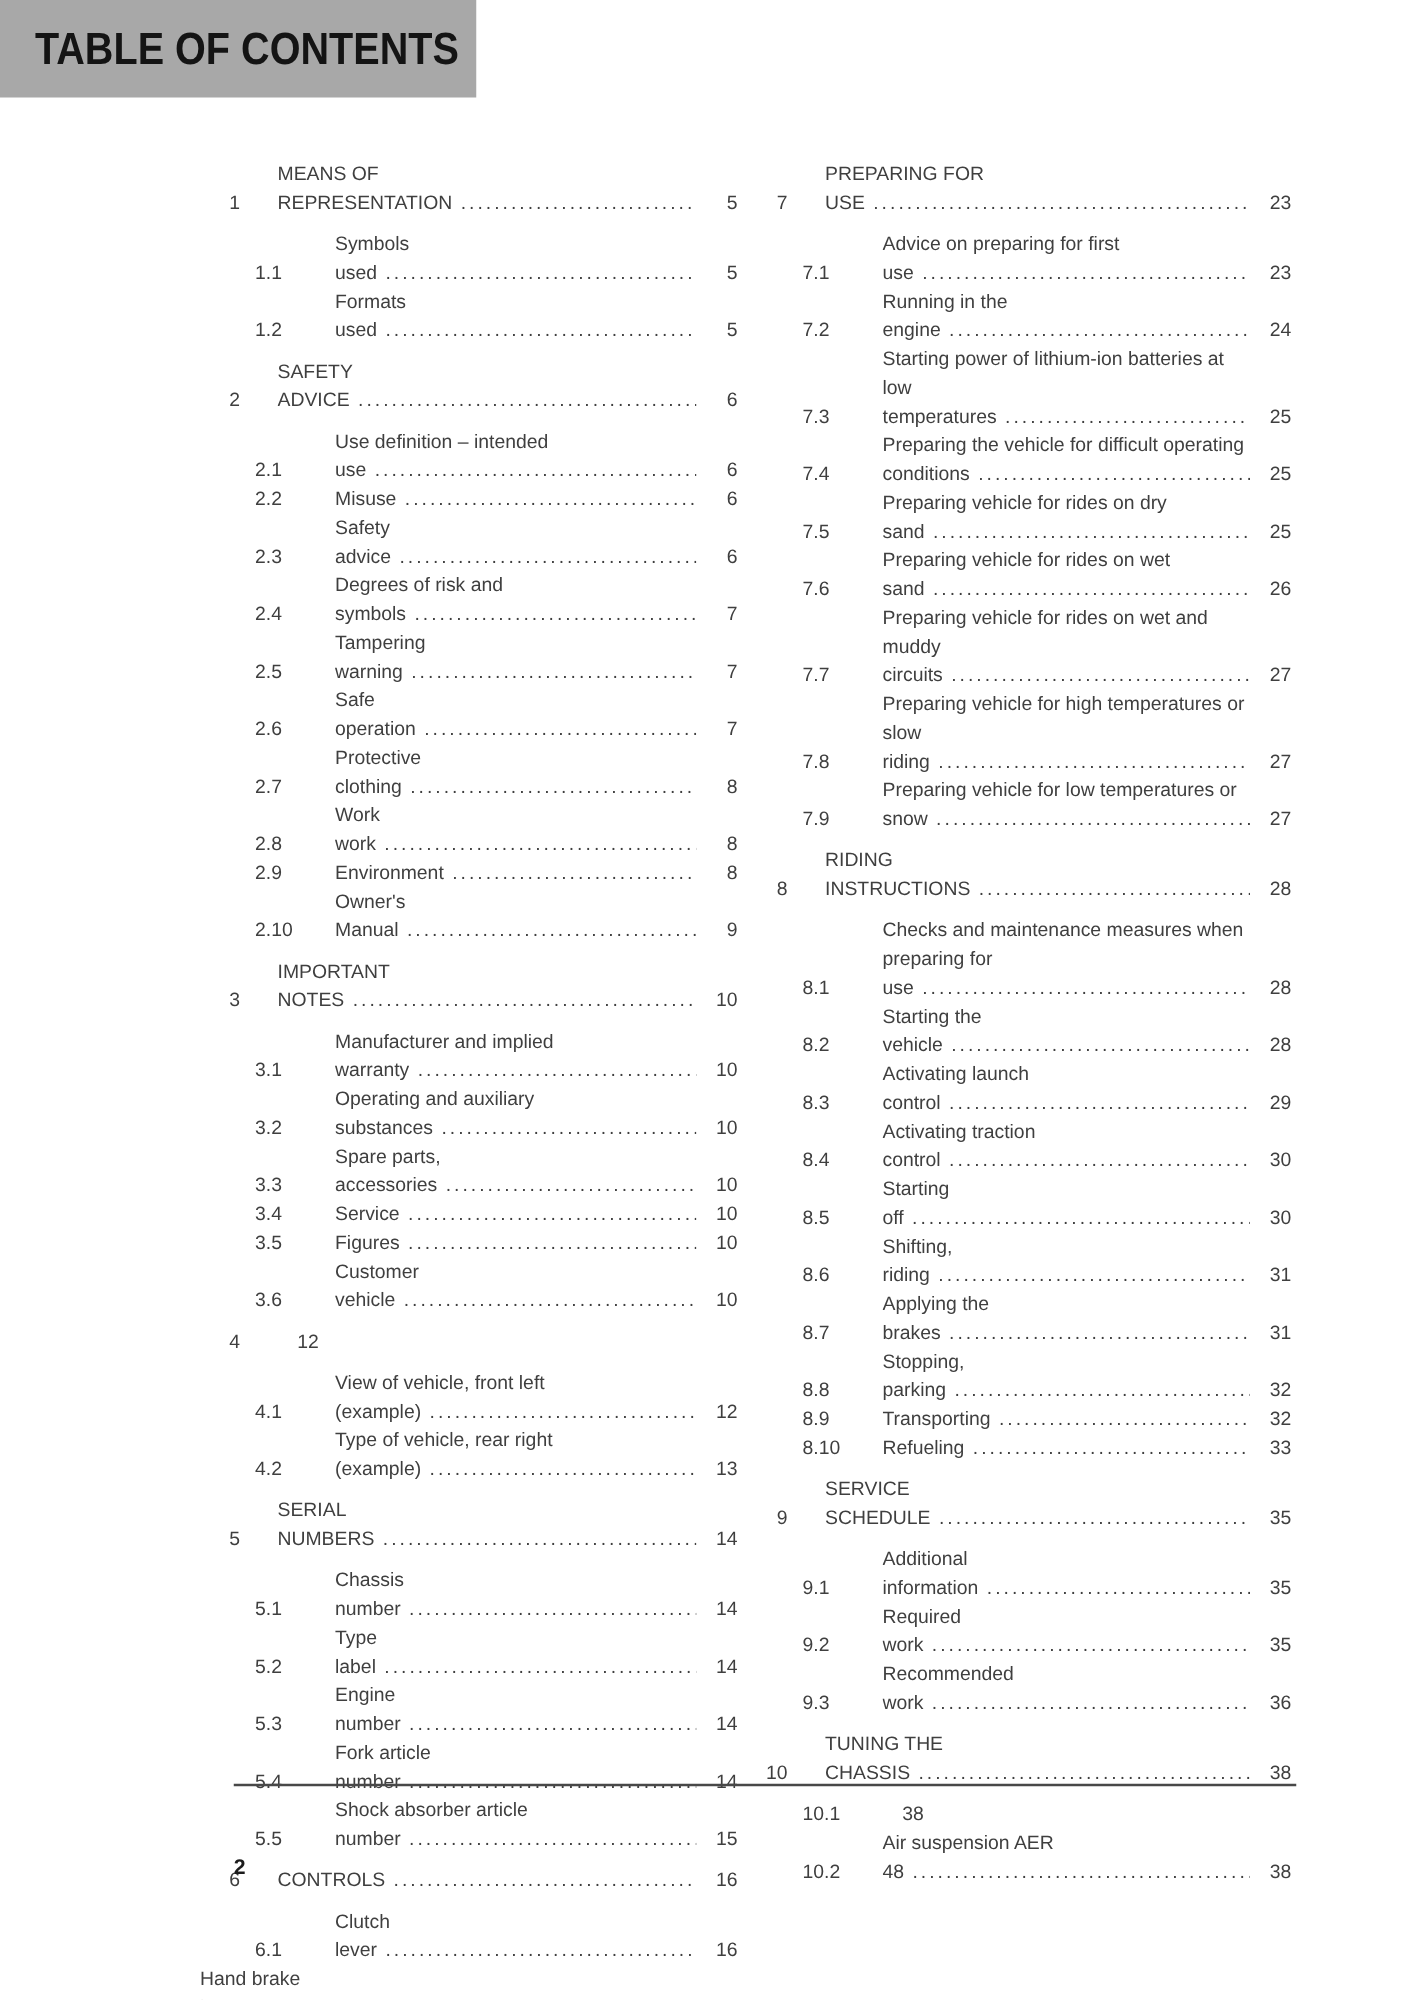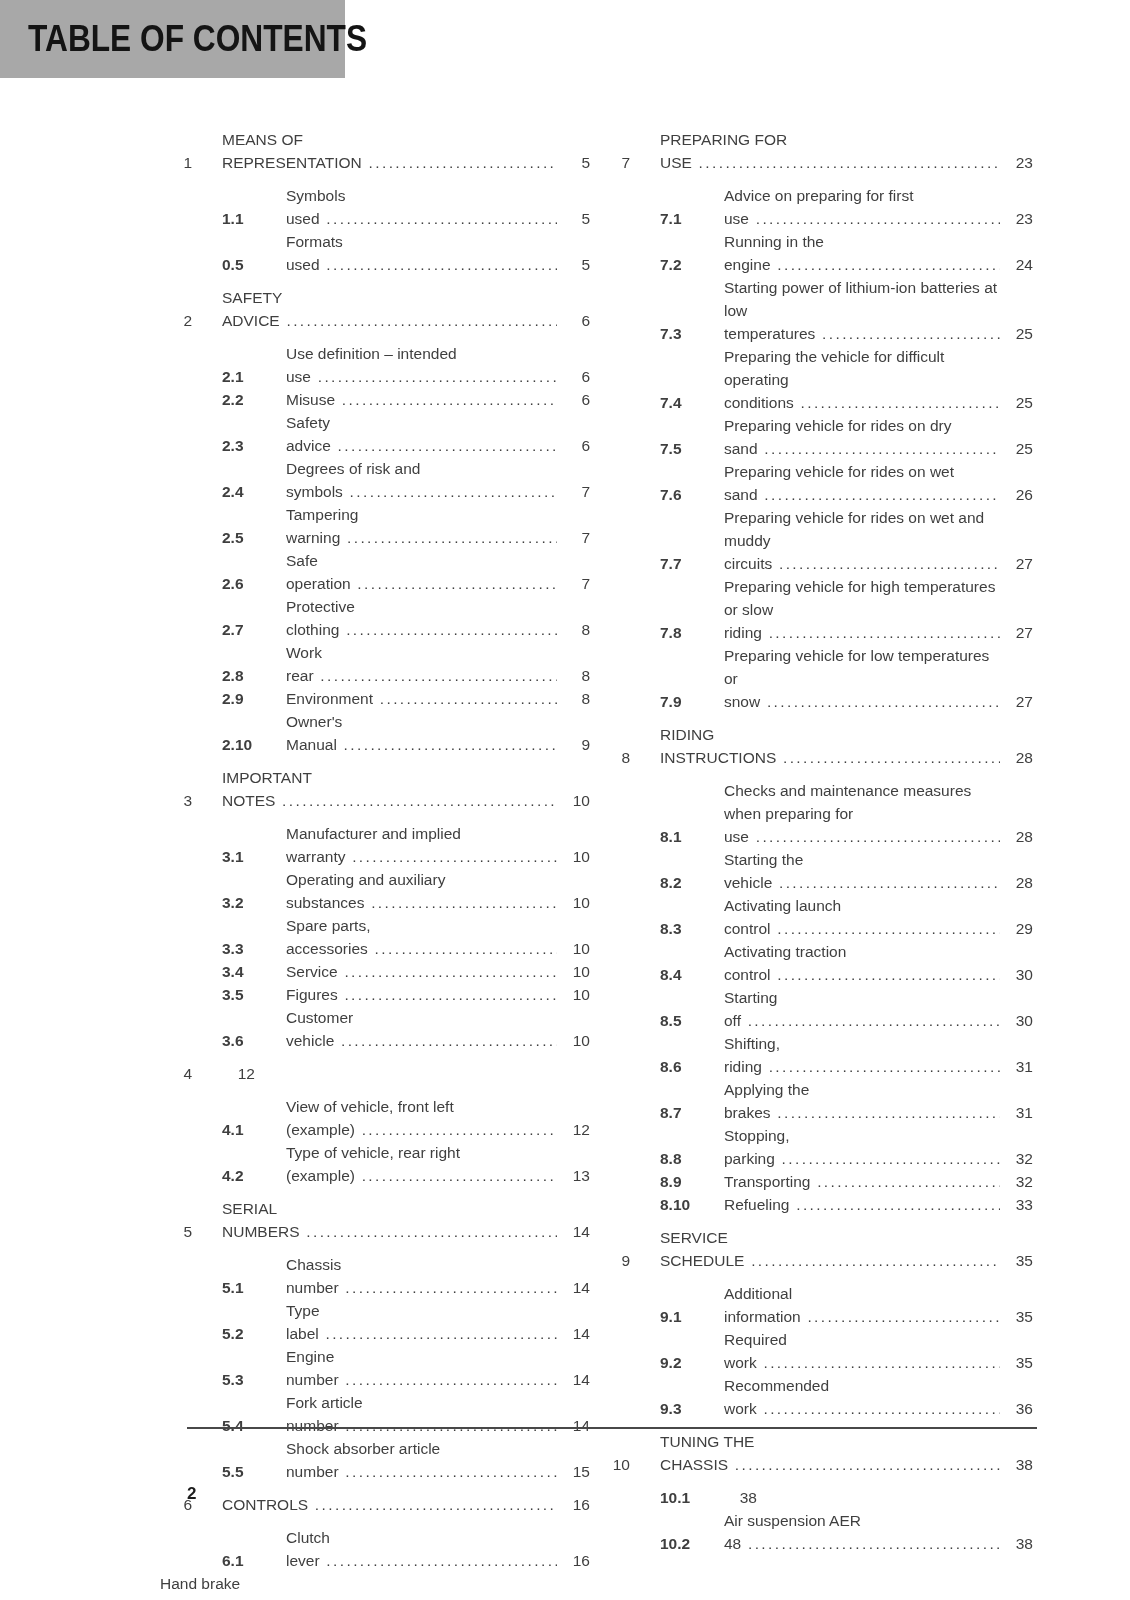--- a/index.html
+++ b/index.html
@@ -15,20 +15,21 @@
     overflow: hidden;
     color: var(--body-text, #3f3f3f);
   }
 
   
   .header-box {
     position: absolute;
     left: 0; top: 0;
     width: 345px; height: 78px;
     background: var(--header-bg, #a8a8a8);
+    padding-left: 36px;
   }
   .header-title {
     position: absolute;
     left: 28px; top: 0;
     height: 78px;
     line-height: 78px;
     font-size: 36px;
     font-weight: bold;
     letter-spacing: 0px;
     color: var(--header-text, #141414);
@@ -60,23 +61,22 @@
   .row.sec { margin-bottom: 10px; }
 
   .num {
     flex: none;
     width: 32px;
     margin-right: 30px;
     text-align: right;
   }
   .inum {
     flex: none;
-    margin-left: 62px;
+    margin-left: 44px;
     width: 64px;
-    font-weight: bold;
   }
   .ttl {
     flex: 1 1 0;
     min-width: 0;
     overflow: hidden;
   }
   .ttl::after {
     content: " ................................................................................................";
     white-space: nowrap;
     letter-spacing: 2.4px;
@@ -117,21 +117,21 @@
           <span class="num">1</span>
           <span class="ttl">MEANS OF REPRESENTATION</span>
           <span class="pg">5</span>
         </div>
         <div class="row item">
           <span class="inum">1.1</span>
           <span class="ttl">Symbols used</span>
           <span class="pg">5</span>
         </div>
         <div class="row item">
-          <span class="inum">0.5</span>
+          <span class="inum">1.2</span>
           <span class="ttl">Formats used</span>
           <span class="pg">5</span>
         </div>
       </div>
       <div class="toc-section">
         <div class="row sec">
           <span class="num">2</span>
           <span class="ttl">SAFETY ADVICE</span>
           <span class="pg">6</span>
         </div>
@@ -165,21 +165,21 @@
           <span class="ttl">Safe operation</span>
           <span class="pg">7</span>
         </div>
         <div class="row item">
           <span class="inum">2.7</span>
           <span class="ttl">Protective clothing</span>
           <span class="pg">8</span>
         </div>
         <div class="row item">
           <span class="inum">2.8</span>
-          <span class="ttl">Work rear</span>
+          <span class="ttl">Work work</span>
           <span class="pg">8</span>
         </div>
         <div class="row item">
           <span class="inum">2.9</span>
           <span class="ttl">Environment</span>
           <span class="pg">8</span>
         </div>
         <div class="row item">
           <span class="inum">2.10</span>
           <span class="ttl">Owner's Manual</span>

